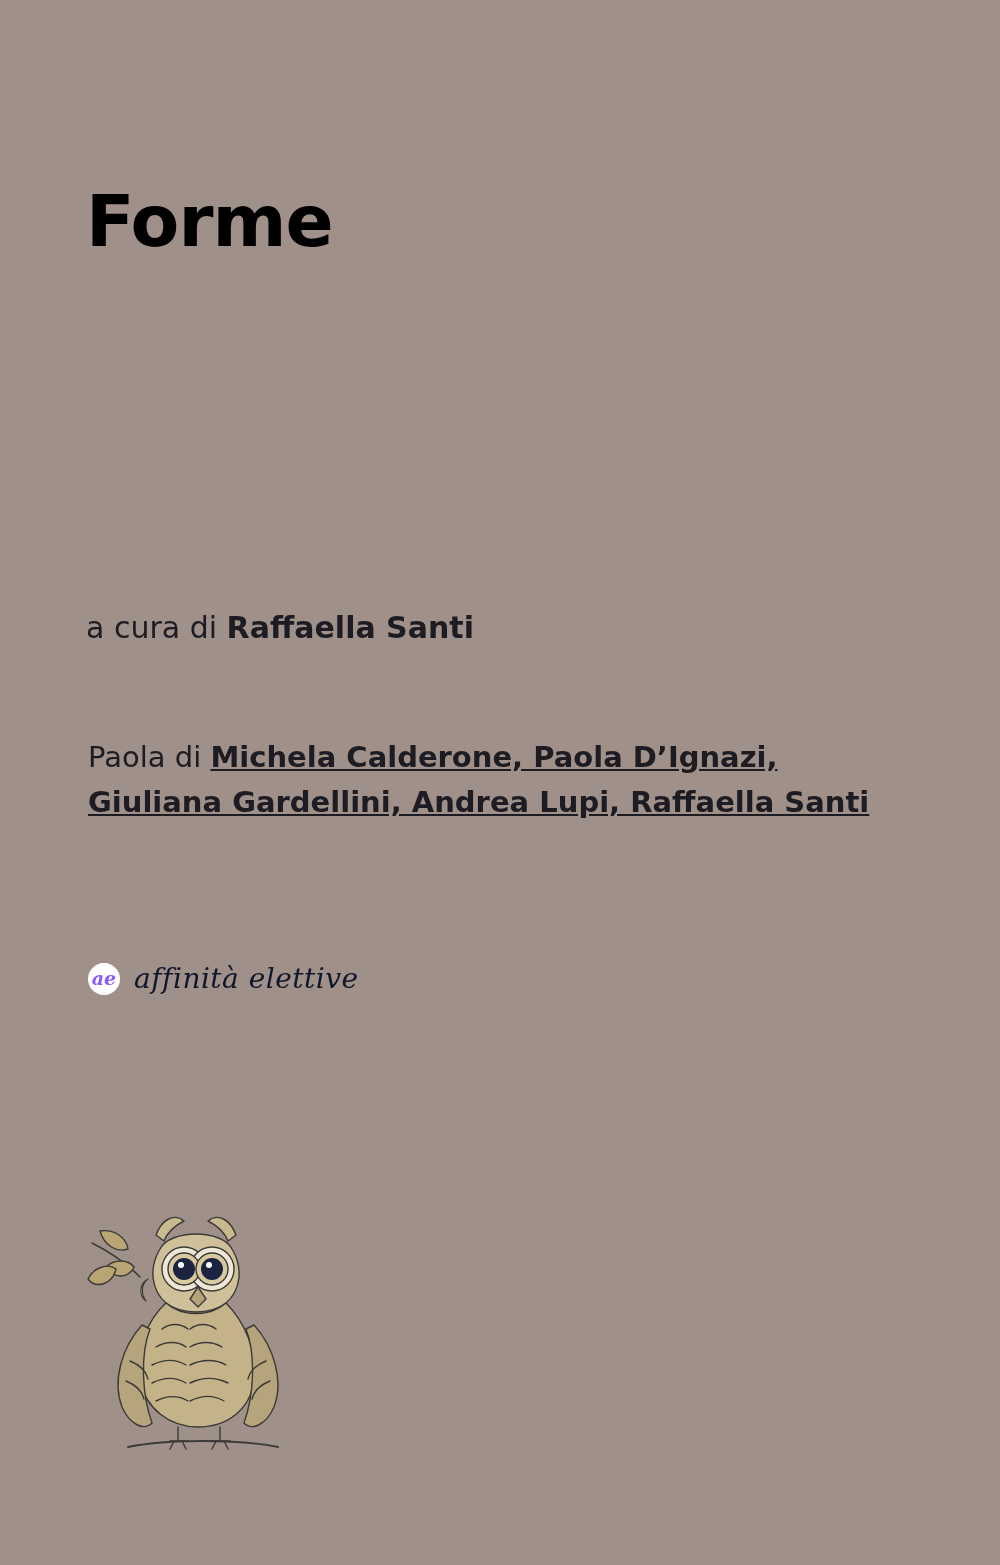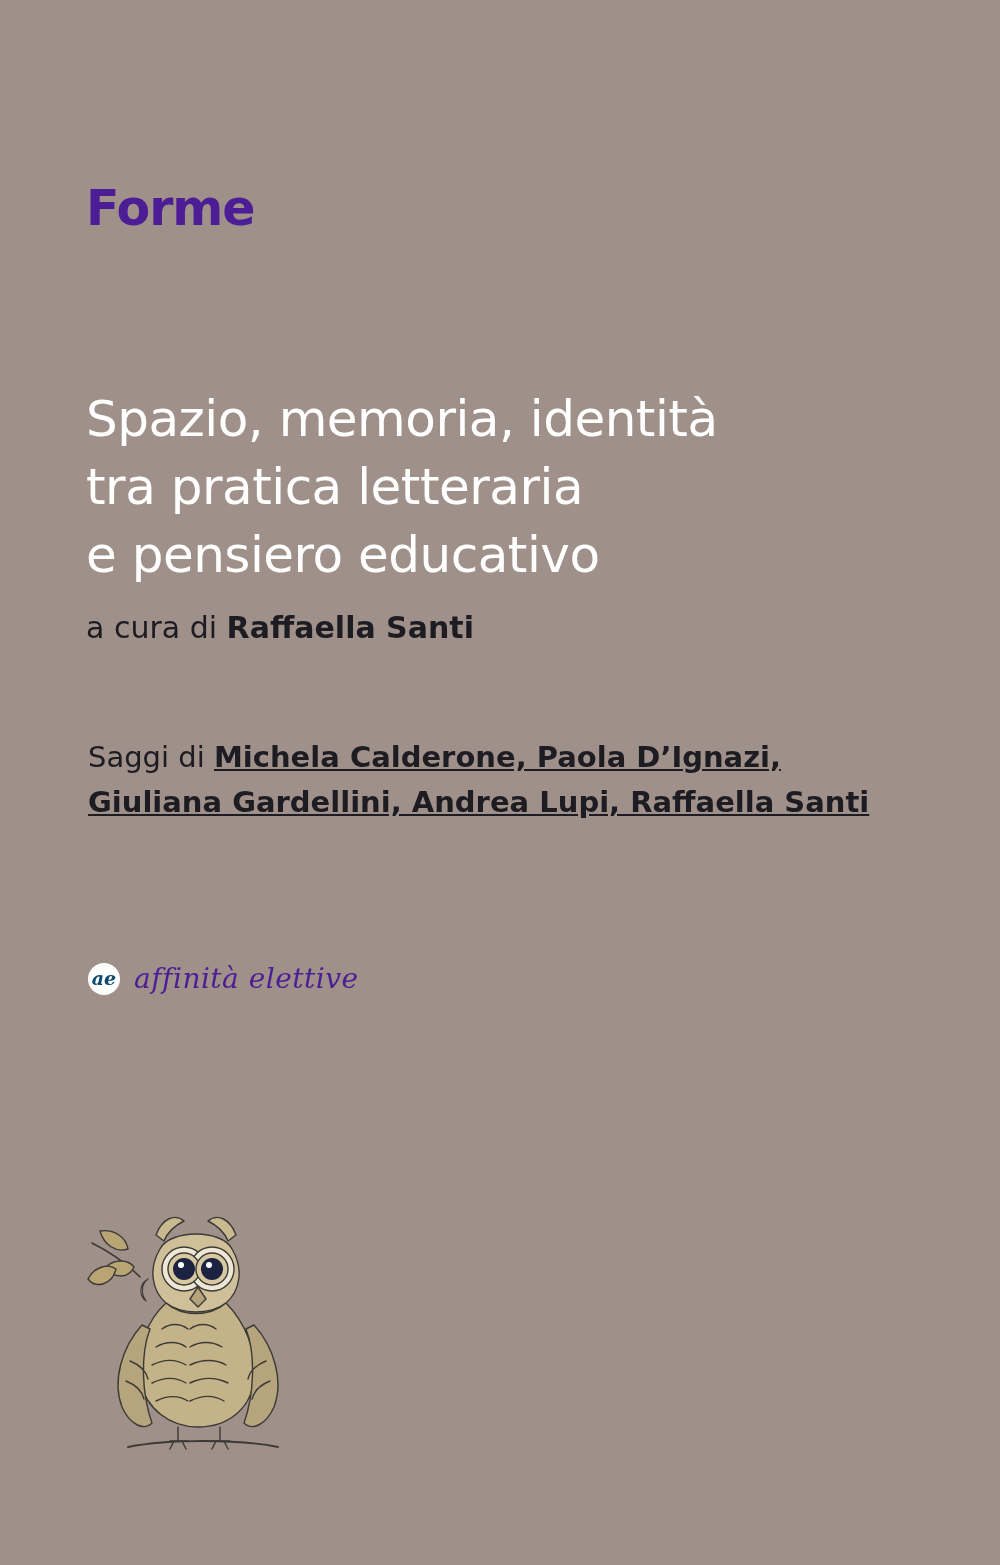--- a/index.html
+++ b/index.html
@@ -19,24 +19,24 @@
     inset: 0;
     background: #a0908a;
   }
   .title-block {
     position: absolute;
     left: 86px;
     top: 180px;
     width: 840px;
   }
   .title-line {
-    color: #4c1d95;
+    color: #000000;
     font-family: "DejaVu Sans", sans-serif;
     font-weight: bold;
-    font-size: 49px;
+    font-size: 71px;
     line-height: 1.18;
     letter-spacing: -1px;
     white-space: nowrap;
   }
   .subtitle-block {
     position: absolute;
     left: 86px;
     top: 385px;
     width: 860px;
   }
@@ -81,32 +81,32 @@
     top: 962px;
     display: flex;
     align-items: center;
     gap: 14px;
   }
   .pub-mark {
     width: 32px;
     height: 32px;
     border-radius: 50%;
     background: #ffffff;
-    color: #0c4a6e;
+    color: #8b5cf6;
     display: flex;
     align-items: center;
     justify-content: center;
     font-family: "DejaVu Serif", serif;
     font-style: italic;
     font-size: 19px;
     font-weight: bold;
     line-height: 1;
   }
   .pub-name {
-    color: #4c1d95;
+    color: #0f172a;
     font-family: "DejaVu Serif", serif;
     font-style: italic;
     font-size: 28px;
     letter-spacing: 0.5px;
   }
   .owl {
     position: absolute;
     left: 78px;
     top: 1195px;
     width: 250px;
@@ -115,32 +115,27 @@
 </style>
 </head>
 <body>
 
 <div class="cover">
 
   <div class="title-block">
     <div class="title-line">Forme</div>
   </div>
 
-  <div class="subtitle-block">
-    <div class="subtitle-line">Spazio, memoria, identità</div>
-    <div class="subtitle-line">tra pratica letteraria</div>
-    <div class="subtitle-line">e pensiero educativo</div>
-  </div>
 
   <div class="editor-block">
     <span>a cura di </span><span class="bold">Raffaella Santi</span>
   </div>
 
   <div class="contrib-block">
-    <span>Saggi di </span><span class="bold">Michela Calderone, Paola D’Ignazi, Giuliana Gardellini, Andrea Lupi, Raffaella Santi</span>
+    <span>Paola di </span><span class="bold">Michela Calderone, Paola D’Ignazi, Giuliana Gardellini, Andrea Lupi, Raffaella Santi</span>
   </div>
 
   <div class="publisher">
     <span class="pub-mark">ae</span>
     <span class="pub-name">affinità elettive</span>
   </div>
 
   <div class="owl">
     <svg viewBox="0 0 250 260" width="250" height="260" xmlns="http://www.w3.org/2000/svg">
       <g stroke="#3b3a36" stroke-width="1.4" fill="none" stroke-linecap="round" stroke-linejoin="round">

